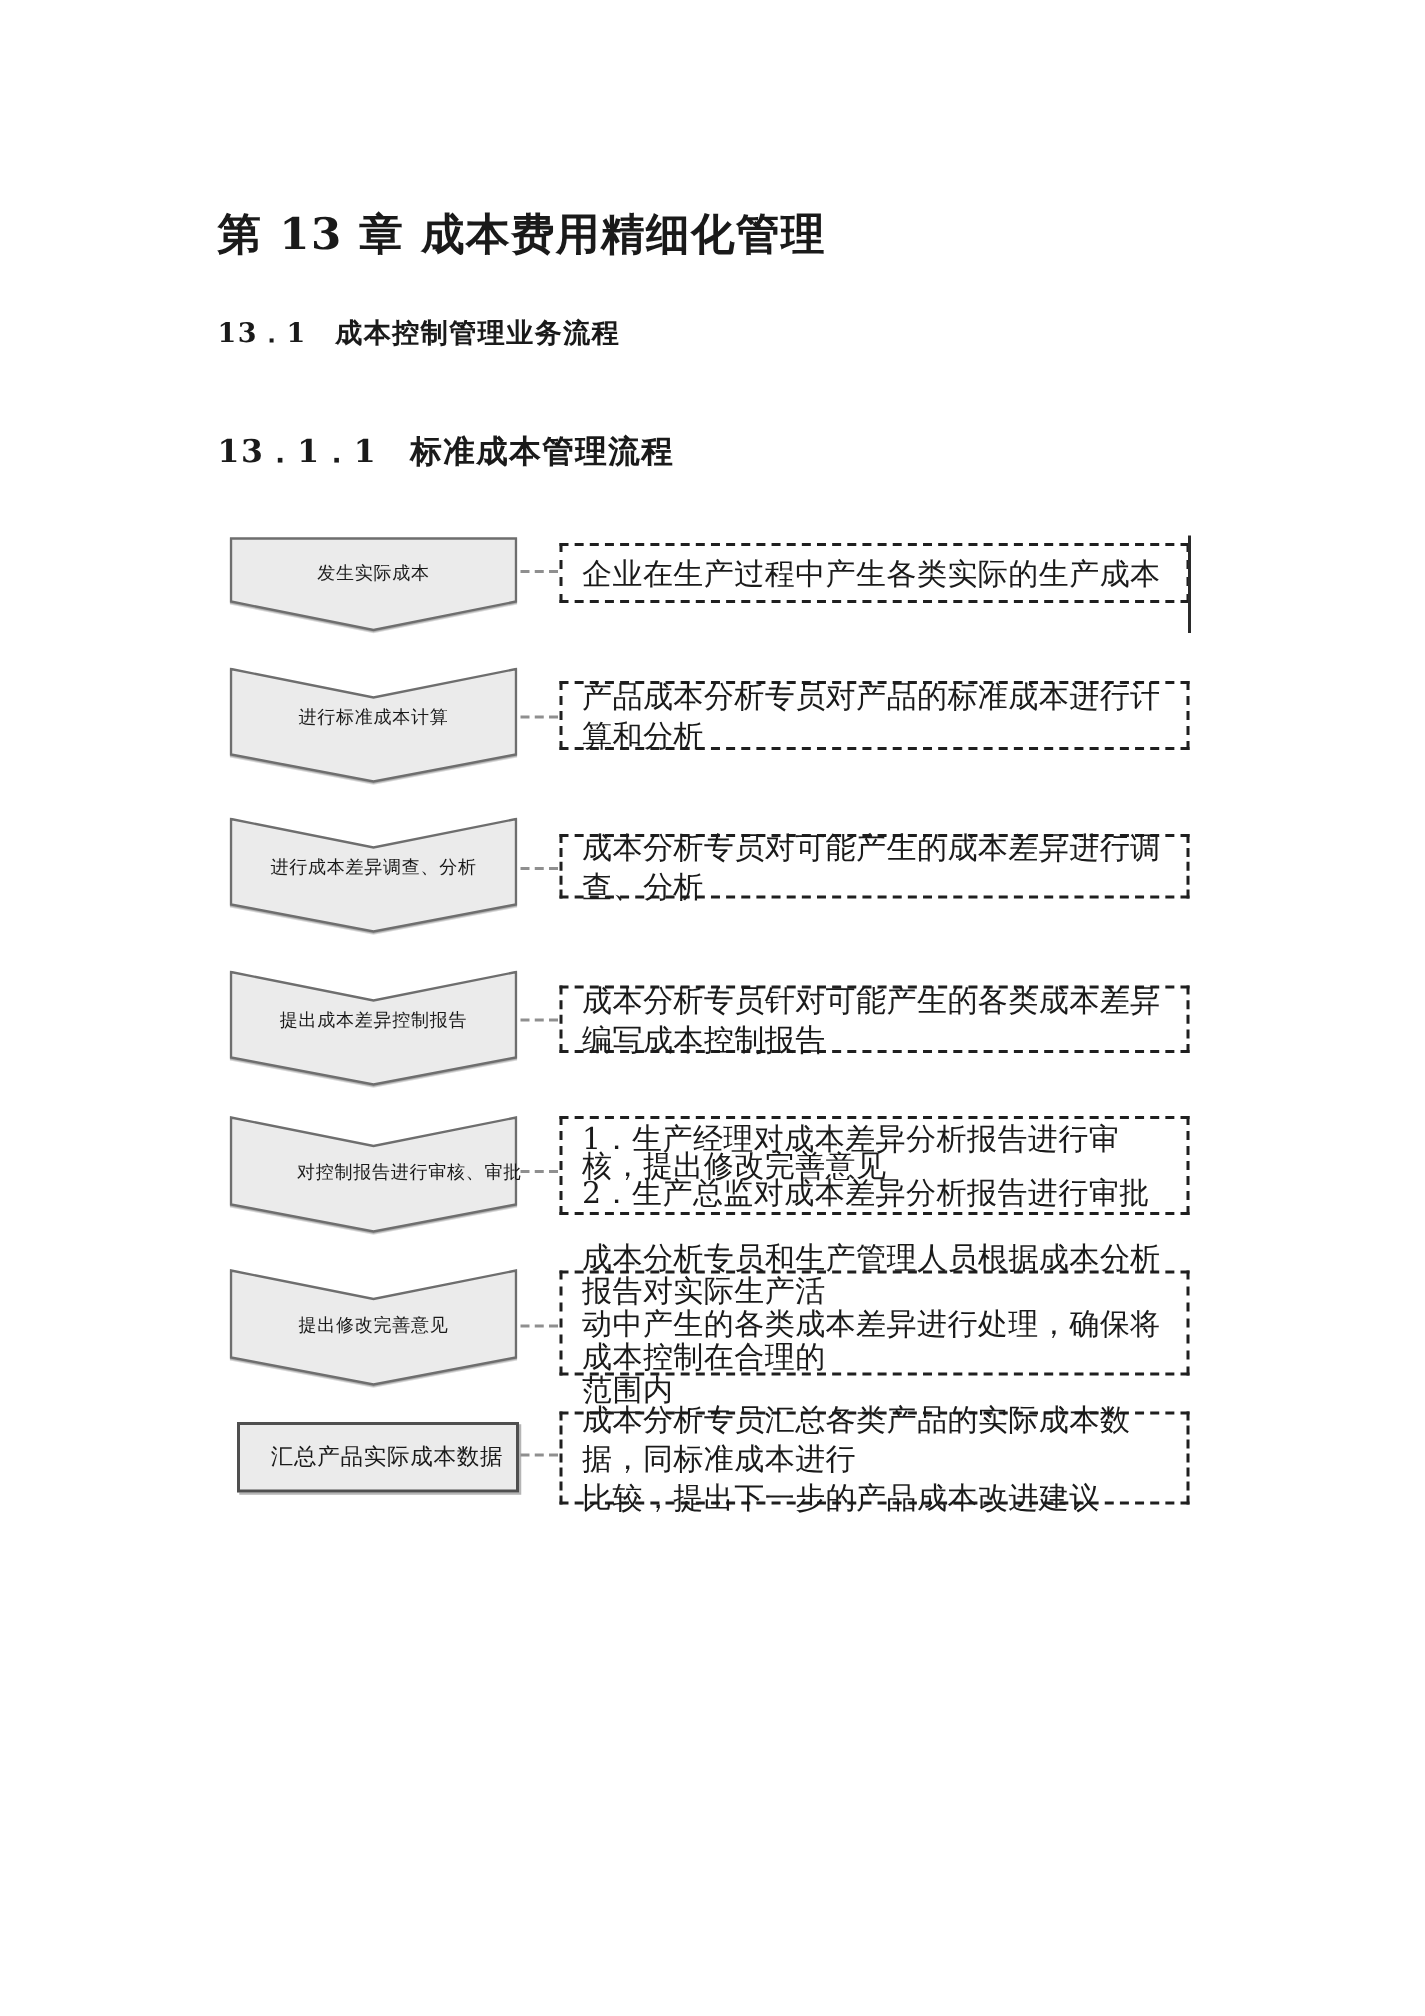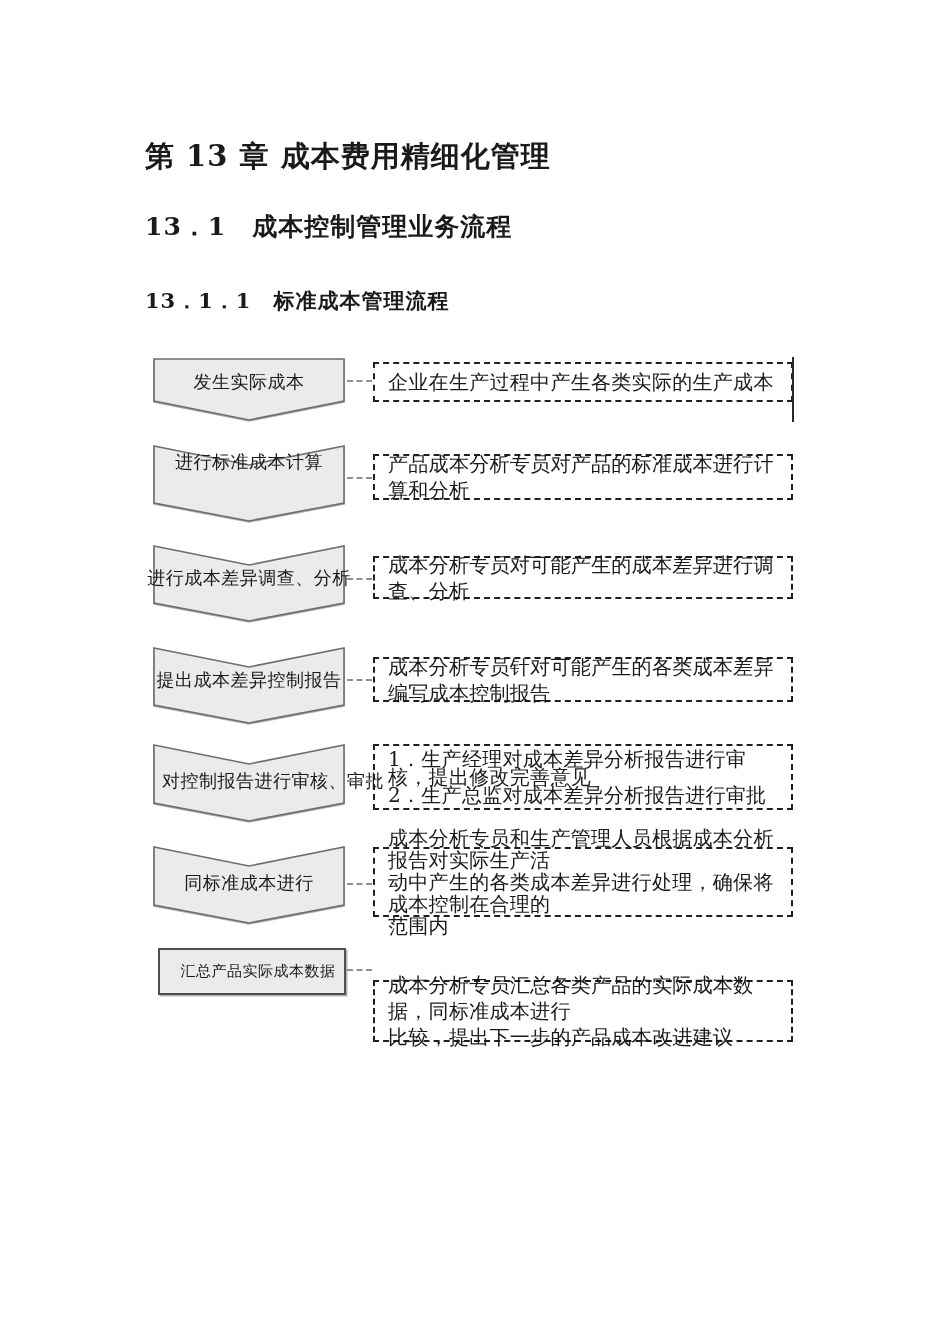--- a/index.html
+++ b/index.html
@@ -4,28 +4,28 @@
 <style>
   html,body{margin:0;padding:0;background:#ffffff;}
   body{
     width:950px;height:1344px;position:relative;overflow:hidden;
     font-family:"DejaVu Serif","Liberation Serif",serif;
     color:#1a1a1a;
   }
   .abs{position:absolute;}
   
   .h-chapter{left:145px;top:137px;font-size:29px;font-weight:bold;letter-spacing:1px;white-space:nowrap;}
-  .h-section{left:145px;top:210px;font-size:25px;font-weight:bold;letter-spacing:1px;white-space:nowrap;}
+  .h-section{left:145px;top:210px;font-size:18px;font-weight:bold;letter-spacing:1px;white-space:nowrap;}
   .h-subsection{left:145px;top:287px;font-size:21px;font-weight:bold;letter-spacing:1px;white-space:nowrap;}
   
   .shape-svg{position:absolute;left:153px;width:192px;filter:drop-shadow(0.5px 1.2px 0.3px rgba(80,80,80,0.45));}
   .shape-label{
     position:absolute;left:153px;width:192px;height:28px;
     display:flex;align-items:center;justify-content:center;
-    font-size:18px;letter-spacing:0.5px;white-space:nowrap;
+    font-size:12px;letter-spacing:0.5px;white-space:nowrap;
   }
   .end-rect{
     position:absolute;left:158px;width:188px;height:47px;
     background:#ebebeb;border:2px solid #4f4f4f;box-sizing:border-box;
     display:flex;align-items:center;justify-content:center;
     font-size:15px;letter-spacing:0.5px;white-space:nowrap;
     box-shadow:1.5px 1.5px 0 rgba(120,120,120,0.55);
     padding-left:12px;
   }
   
@@ -62,21 +62,21 @@
     <div class="shape-label" style="top:368px;">发生实际成本</div>
     <div class="connector" style="top:380px;"></div>
     <div class="desc-box" style="top:362px;height:40px;">企业在生产过程中产生各类实际的生产成本</div>
     <div class="stray-line"></div>
   </div>
 
   <div>
     <svg class="shape-svg" style="top:445px;height:77px;" viewBox="0 0 192 77">
       <polygon points="1,1 96,20 191,1 191,58 96,76 1,58" fill="#ebebeb" stroke="#6e6e6e" stroke-width="1.6"></polygon>
     </svg>
-    <div class="shape-label" style="top:448px;">进行标准成本计算</div>
+    <div class="shape-label" style="top:464px;">进行标准成本计算</div>
     <div class="connector" style="top:477px;"></div>
     <div class="desc-box" style="top:454px;height:46px;">产品成本分析专员对产品的标准成本进行计算和分析</div>
   </div>
 
   <div>
     <svg class="shape-svg" style="top:545px;height:77px;" viewBox="0 0 192 77">
       <polygon points="1,1 96,20 191,1 191,58 96,76 1,58" fill="#ebebeb" stroke="#6e6e6e" stroke-width="1.6"></polygon>
     </svg>
     <div class="shape-label" style="top:564px;">进行成本差异调查、分析</div>
     <div class="connector" style="top:578px;"></div>
@@ -99,27 +99,27 @@
     <div class="shape-label" style="top:767px;margin-left:24px;">对控制报告进行审核、审批</div>
     <div class="connector" style="top:780px;"></div>
     <div class="desc-box" style="top:744px;height:66px;line-height:18px;">1．生产经理对成本差异分析报告进行审核，提出修改完善意见
 2．生产总监对成本差异分析报告进行审批</div>
   </div>
 
   <div>
     <svg class="shape-svg" style="top:846px;height:78px;" viewBox="0 0 192 78">
       <polygon points="1,1 96,20 191,1 191,59 96,77 1,59" fill="#ebebeb" stroke="#6e6e6e" stroke-width="1.6"></polygon>
     </svg>
-    <div class="shape-label" style="top:869px;">同标准成本进行</div>
+    <div class="shape-label" style="top:869px;">提出修改完善意见</div>
     <div class="connector" style="top:883px;"></div>
     <div class="desc-box tight" style="top:847px;height:70px;">成本分析专员和生产管理人员根据成本分析报告对实际生产活
 动中产生的各类成本差异进行处理，确保将成本控制在合理的
 范围内</div>
   </div>
 
   <div>
     <div class="end-rect" style="top:948px;">汇总产品实际成本数据</div>
     <div class="connector" style="top:969px;"></div>
-    <div class="desc-box" style="top:941px;height:62px;margin-top:39px;">成本分析专员汇总各类产品的实际成本数据，同标准成本进行
+    <div class="desc-box" style="top:941px;height:62px;">成本分析专员汇总各类产品的实际成本数据，同标准成本进行
 比较，提出下一步的产品成本改进建议</div>
   </div>
 
 </div>
 
 </body></html>

